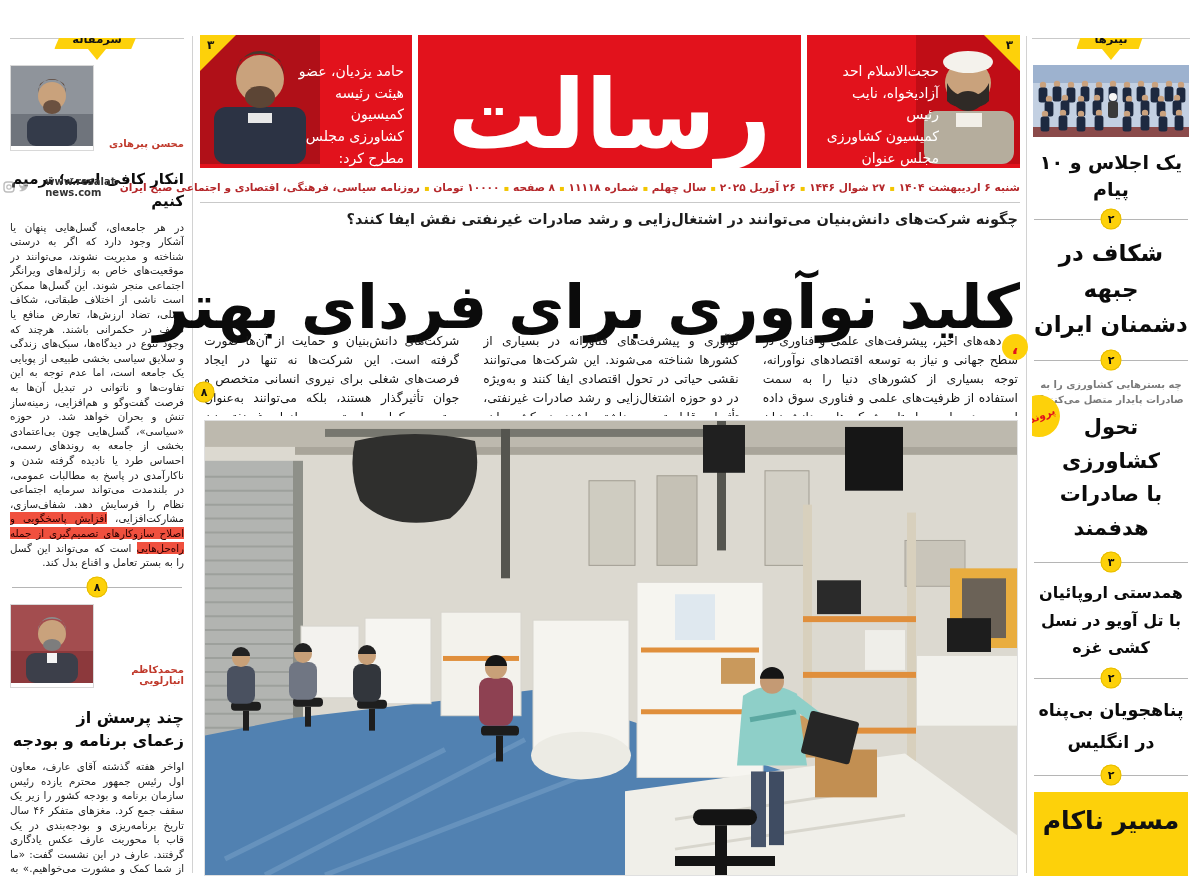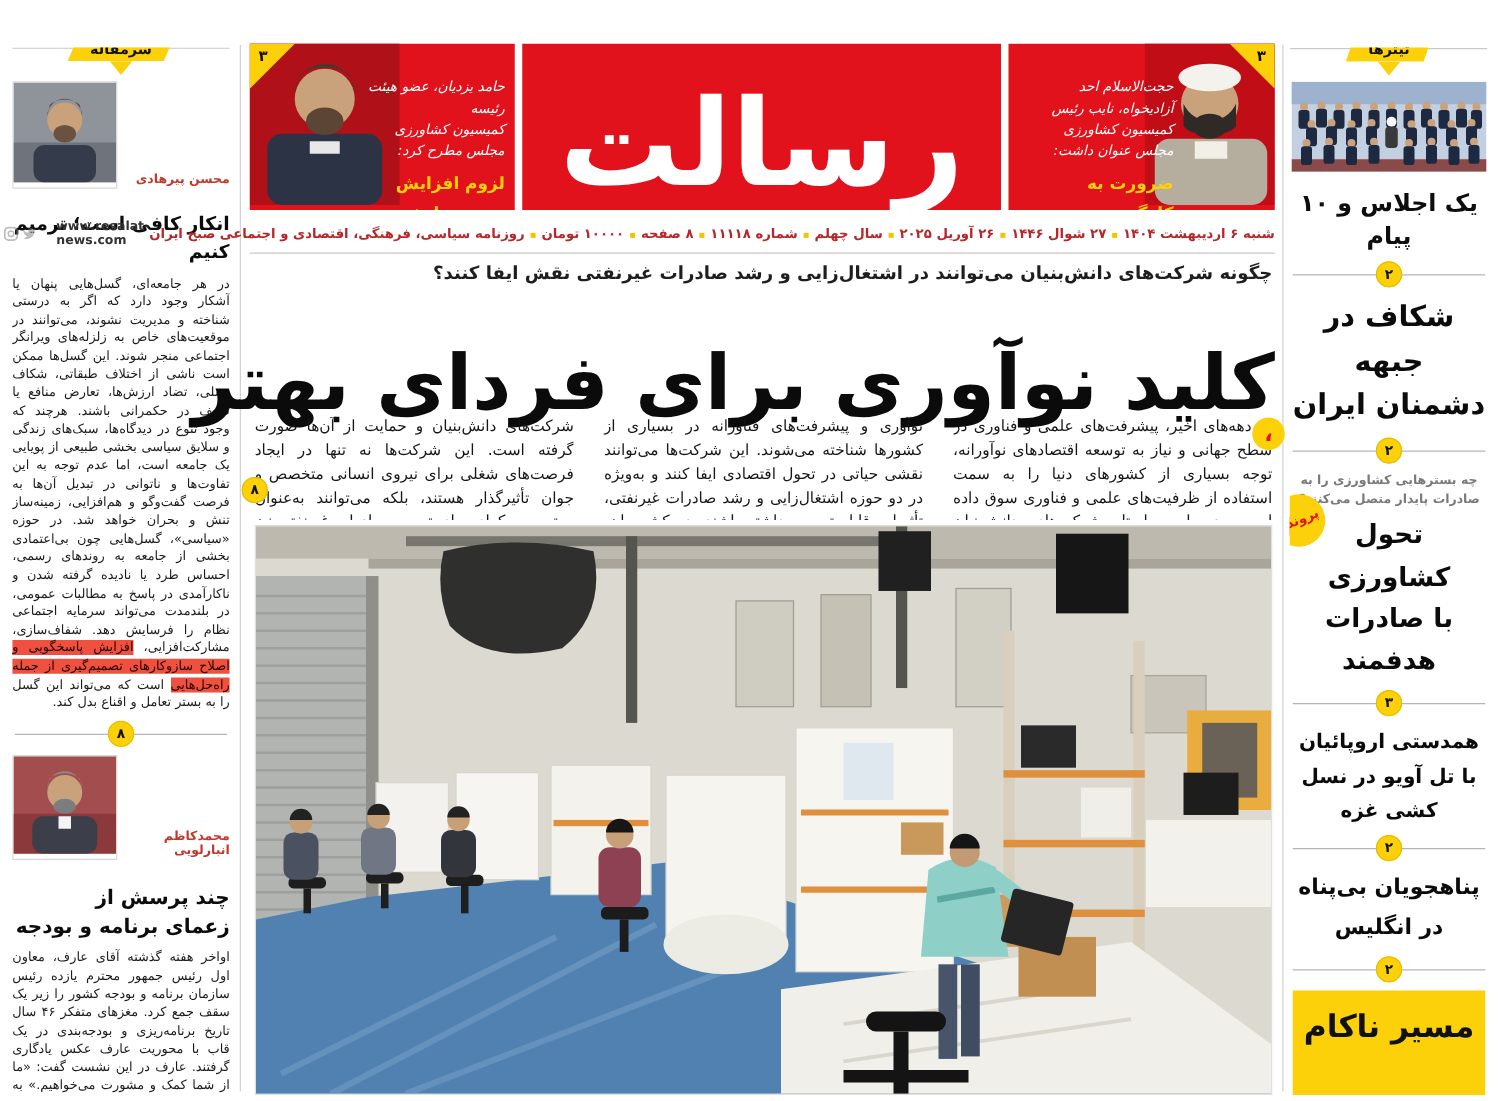--- a/index.html
+++ b/index.html
@@ -31,21 +31,21 @@
   .b-left{width:212px;}.b-right{width:213px;}
   .mast{flex:1;background:#e2121c;display:flex;align-items:center;justify-content:center;}
   .mast .title{color:#fff;font-size:96px;font-weight:bold;line-height:1;transform:translateY(-4px);margin-top:35px;}
   .corner{position:absolute;width:0;height:0;border-top:36px solid #fdd10a;z-index:3;}
   .corner.tl{left:0;top:0;border-right:36px solid transparent;}
   .corner.tr{right:0;top:0;border-left:36px solid transparent;}
   .corner-num{position:absolute;top:3px;font-size:12px;font-weight:bold;color:#111;z-index:4;}
   .corner.tl+.corner-num{left:7px;} .corner.tr+.corner-num{right:7px;}
   .banner .btext{position:absolute;top:26px;z-index:2;text-align:right;direction:rtl;}
   .b-left .btext{right:8px;width:110px;} .b-right .btext{left:10px;width:122px;}
-  .bkick{font-size:11px;color:#fff;line-height:1.55;margin-bottom:7px;font-style:italic;}
+  .bkick{font-size:14px;color:#fff;line-height:1.55;margin-bottom:7px;}
   .btitle{font-size:13.5px;font-weight:bold;color:#fdd10a;line-height:1.75;}
   .bphoto{position:absolute;bottom:0;}
   .b-left .bphoto{left:0;} .b-right .bphoto{right:0;}
   .dateline{position:absolute;top:172px;left:0;width:820px;height:30px;border-bottom:1px solid #c9c9c9;
     display:flex;justify-content:space-between;align-items:center;font-size:10.6px;color:#b5272a;font-weight:bold;}
   .dl-right{white-space:nowrap;}
   .dl-right .sep::before{content:"▪";color:#f2c500;font-size:8px;margin:0 4px;}
   .dl-left{direction:ltr;display:flex;align-items:center;gap:15px;color:#555;font-weight:bold;}
   .dl-left .site{font-size:10px;color:#333;}
   .soc{display:flex;gap:3px;opacity:.55;}

